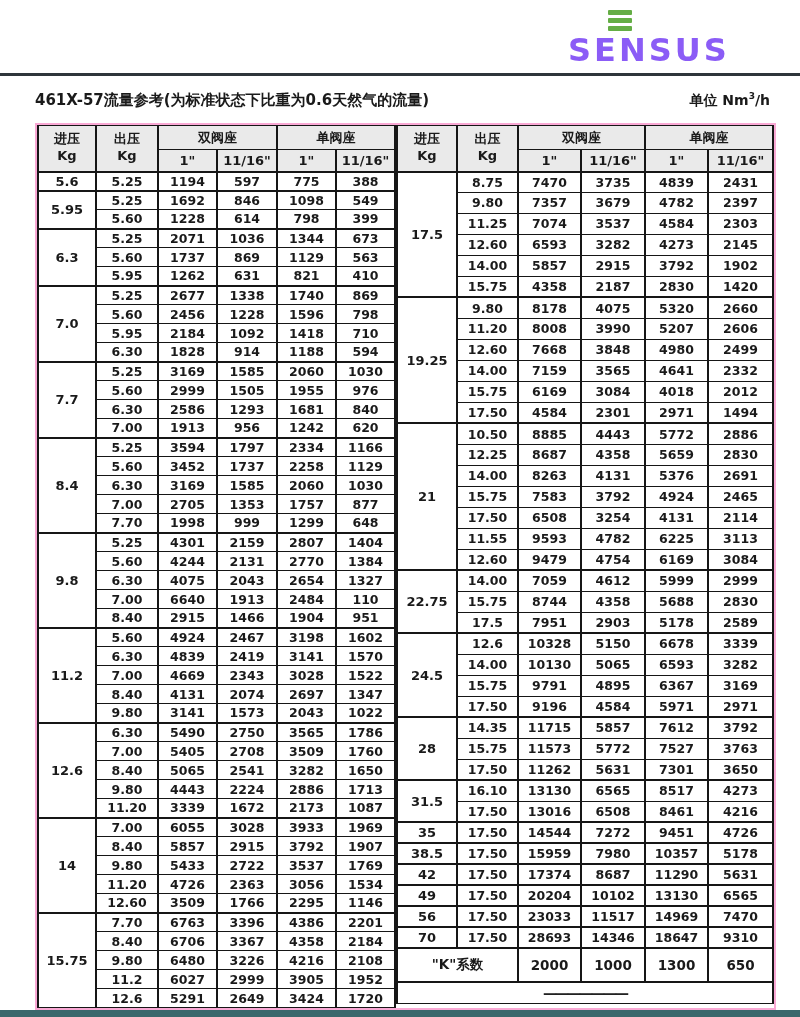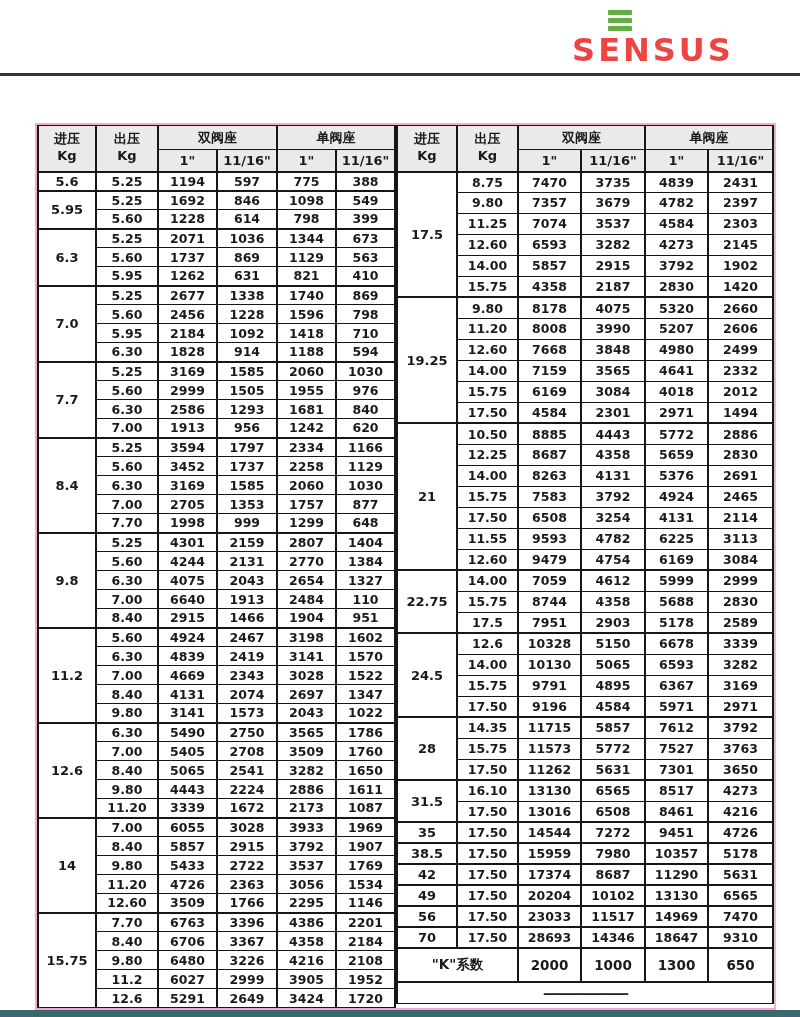--- a/index.html
+++ b/index.html
@@ -49,25 +49,29 @@
 <body>
 
 <div class="page">
 
   <div class="logo">
     <div class="logo-bars">
       <div class="logo-bar" style="background: rgb(100, 173, 69);"></div>
         <div class="logo-bar" style="background: rgb(100, 173, 69);"></div>
         <div class="logo-bar" style="background: rgb(100, 173, 69);"></div>
     </div>
-    <span class="logo-word" style="color: #ef4444; text-align: center;">sensus</span>
+    <span class="logo-word" style="color: #8b5cf6;">sensus</span>
   </div>
 
   <div class="top-rule"></div>
 
+  <div class="title-row">
+    <span class="doc-title">461X-57流量参考(为标准状态下比重为0.6天然气的流量)</span>
+    <span class="unit-label"><span>单位 Nm</span><sup>3</sup><span>/h</span></span>
+  </div>
 
   <div class="tables">
     <table id="left-table">
       <colgroup>
           <col style="width:58px">
           <col style="width:62px">
           <col style="width:59px">
           <col style="width:60px">
           <col style="width:59px">
           <col style="width:59px">
@@ -324,21 +328,21 @@
             <td>5065</td>
             <td>2541</td>
             <td>3282</td>
             <td>1650</td>
           </tr>
           <tr>
             <td>9.80</td>
             <td>4443</td>
             <td>2224</td>
             <td>2886</td>
-            <td>1611</td>
+            <td>1713</td>
           </tr>
           <tr>
             <td>11.20</td>
             <td>3339</td>
             <td>1672</td>
             <td>2173</td>
             <td>1087</td>
           </tr>
           <tr class="gs">
             <td class="inlet" rowspan="5">14</td>

